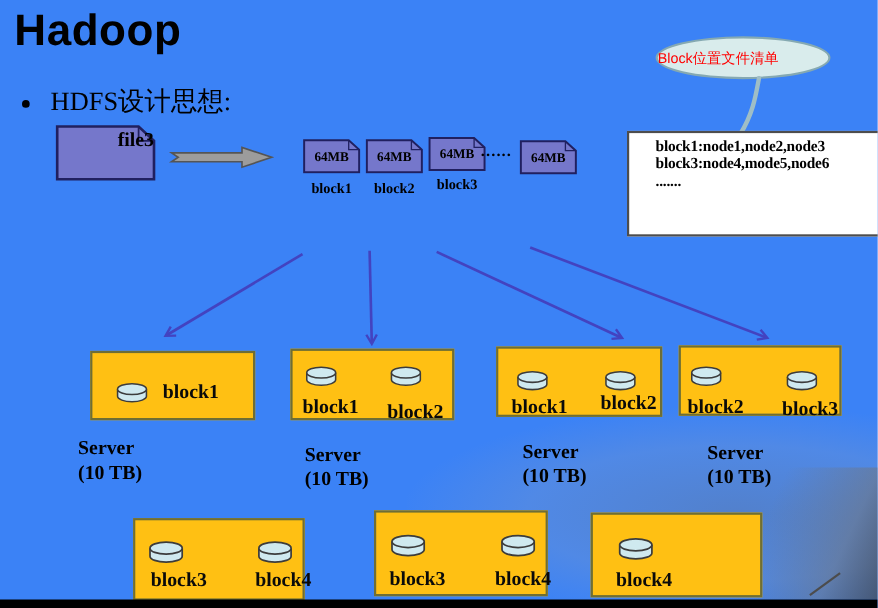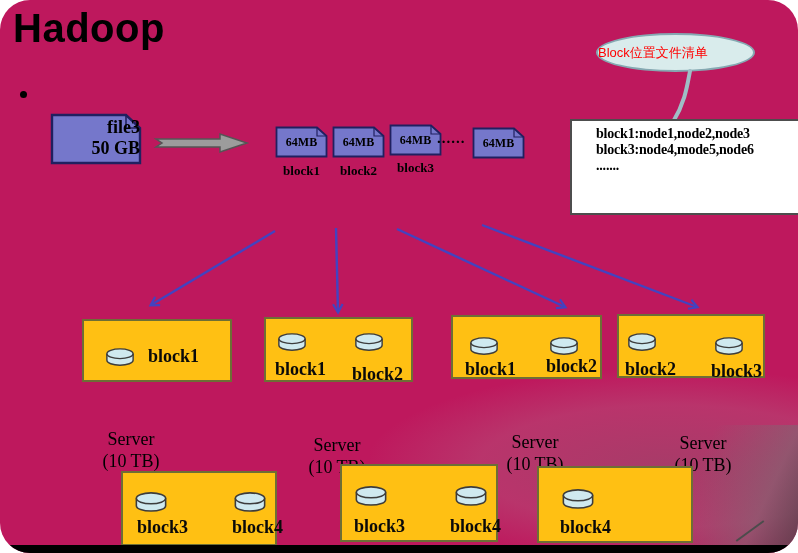--- a/index.html
+++ b/index.html
@@ -1,18 +1,18 @@
 <!DOCTYPE html>
 <html><head>
 <meta charset="utf-8">
 <style>
   html,body { margin:0; padding:0; background:#fff; }
   .slide {
     position:relative; width:798px; height:553px; overflow:hidden;
-    background:#be185d; font-family:"Liberation Serif", serif; color:#000;border-radius:30px;
+    background:#3b82f6; font-family:"Liberation Serif", serif; color:#000;
   }
   .abs { position:absolute; }
   .title {
     position:absolute; left:13px; top:4px; font-family:"Liberation Sans", sans-serif;
     font-weight:bold; font-size:40px; line-height:48px; letter-spacing:0.5px;
   }
   .bullet-dot { position:absolute; left:20px; top:91px; width:7px; height:7px;
     border-radius:50%; background:#000; }
   .bullet-text { position:absolute; left:46px; top:76px; font-size:24px; }
   .file-label { position:absolute; left:50px; top:117px; width:90px; text-align:right;
@@ -28,22 +28,22 @@
   }
   .callout-ellipse span { color:#ff0000; font-family:"Liberation Sans", sans-serif; font-size:13px; }
   .list-box {
     position:absolute; left:570px; top:119px; width:243px; height:96px;
     background:#ffffff; border:2px solid #4d4d4d; box-sizing:border-box;
     padding:5px 2px 0 24px; font-weight:bold; font-size:14px; line-height:16px;
     letter-spacing:-0.2px; white-space:nowrap;
   }
   .srv { position:absolute; background:#ffc013; border:2px solid #6e6e35; box-sizing:border-box; }
   .blk-label { position:absolute; font-weight:bold; font-size:18px; color:#0a0a0a; white-space:nowrap; }
-  .caption { position:absolute; width:120px; text-align:center; font-weight:normal;
-    font-size:18px; line-height:22px;margin-top:32px; }
+  .caption { position:absolute; width:120px; font-weight:bold;
+    font-size:18px; line-height:22px; }
   .wash-mid {
     position:absolute; left:370px; top:370px; width:428px; height:175px;
     background:radial-gradient(ellipse at 70% 55%, rgba(125,125,125,0.35) 0%, rgba(165,165,165,0.20) 45%, rgba(255,255,255,0) 72%);
   }
   .wash-corner {
     position:absolute; right:0; top:425px; width:135px; height:120px;
     background:linear-gradient(115deg, rgba(255,255,255,0) 28%, rgba(115,115,115,0.5) 72%, rgba(70,70,70,0.72) 100%);
   }
   .curl-line { position:absolute; left:733px; top:530px; width:34px; height:0;
     border-top:2px solid #4c4c4c; transform:rotate(-36deg); }
@@ -53,28 +53,28 @@
 <body>
 
 <div class="slide">
 
   <div class="wash-mid"></div>
   <div class="wash-corner"></div>
   <div class="curl-line"></div>
 
   <div class="title">Hadoop</div>
   <div class="bullet-dot"></div>
+  <div class="bullet-text">HDFS设计思想:</div>
 
   <svg class="abs" style="left:50px;top:113px" width="92" height="52" viewBox="0 0 92 52">
     <path d="M2 2 H76 L90 15 V50 H2 Z" fill="#7577cb" stroke="#202060" stroke-width="2.4"></path>
     <path d="M76 2 V15 H90" fill="none" stroke="#202060" stroke-width="1.6"></path>
   </svg>
   <div class="file-label">
     <div>file3</div>
-    <div>50 GB</div>
   </div>
 
   <svg class="abs" style="left:150px;top:130px" width="102" height="26" viewBox="0 0 102 26">
     <polygon points="6,9 70,9 70,4 97,13 70,22 70,17 6,17 12,13" fill="#9c9c9c" stroke="#555555" stroke-width="1.5"></polygon>
   </svg>
 
   <div class="abs" style="left:275px;top:126px;width:53px;height:32px">
     <svg width="53" height="32" viewBox="0 0 53 32">
       <path d="M1.5 1.5 H42 L51.5 10 V30.5 H1.5 Z" fill="#7577cb" stroke="#202060" stroke-width="1.8"></path>
       <path d="M42 1.5 V10 H51.5" fill="none" stroke="#202060" stroke-width="1.2"></path>

